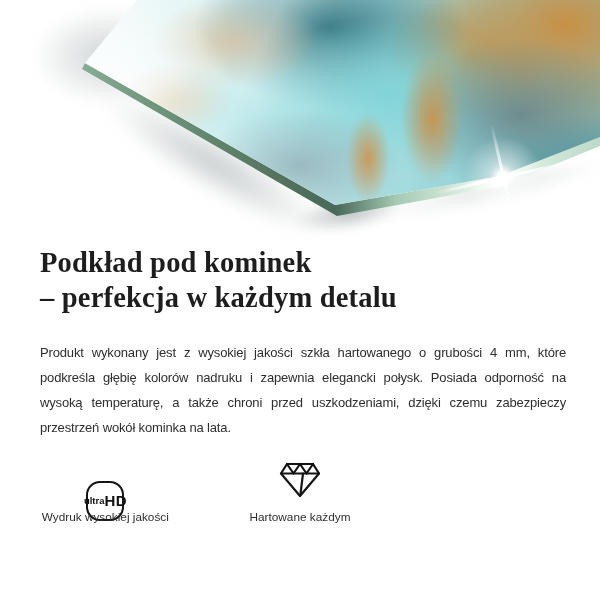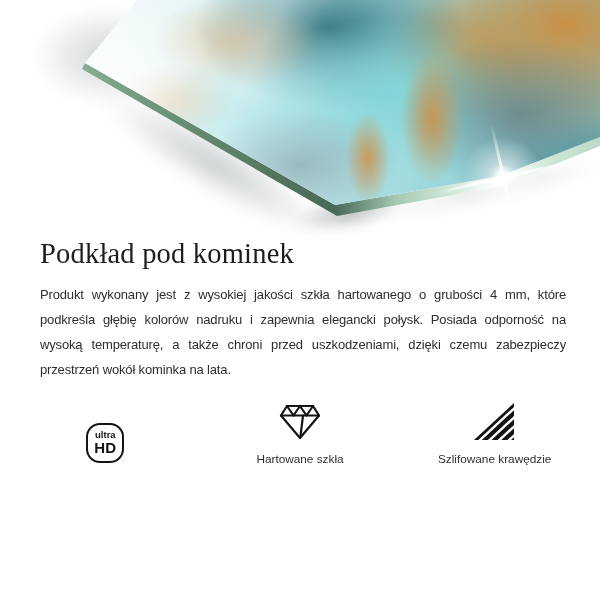--- a/index.html
+++ b/index.html
@@ -67,34 +67,34 @@
 
   .sparkle{position:absolute;left:433px;top:117px;width:140px;height:120px;transform:rotate(-13deg);
     background:radial-gradient(circle at 50% 50%,rgba(255,255,255,.98) 0 5px,rgba(255,255,255,.55) 13px,rgba(255,255,255,0) 40px);}
   .sparkle::before{content:"";position:absolute;left:0;right:0;top:50%;height:3px;margin-top:-1.5px;
     background:linear-gradient(90deg,rgba(255,255,255,0),rgba(255,255,255,.9) 30%,#fff 50%,rgba(255,255,255,.9) 70%,rgba(255,255,255,0));}
   .sparkle::after{content:"";position:absolute;top:6px;bottom:6px;left:50%;width:3px;margin-left:-1.5px;
     background:linear-gradient(180deg,rgba(255,255,255,0),#fff 50%,rgba(255,255,255,0));}
 
   
   .content{position:absolute;top:230px;left:40px;right:34px;}
-  h1{margin:6px 0 0;font-family:"Liberation Serif",serif;font-weight:400;
+  h1{margin:15px 0 0;font-family:"Liberation Serif",serif;font-weight:700;
      font-size:28.5px;line-height:35px;color:#1d1d1d;letter-spacing:.2px;}
-  .desc{margin:11px 0 0;font-size:13px;line-height:25px;color:#2e2e2e;
+  .desc{margin:25px 0 0;font-size:13px;line-height:25px;color:#2e2e2e;
      text-align:justify;letter-spacing:-.15px;}
 
   
   .features{margin:16px -26px 0 -32px;display:grid;
      grid-template-columns:repeat(3,1fr);row-gap:16px;}
   .feature{display:flex;flex-direction:column;align-items:center;}
   .icon-slot{height:46px;display:flex;align-items:center;justify-content:center;}
   .feature-label{margin-top:8px;font-size:11.8px;line-height:14px;color:#2f2f2f;text-align:center;}
 
   .hd-box{width:34px;height:36px;border:2.5px solid #141414;border-radius:14px;
-     display:flex;flex-direction:column;align-items:center;justify-content:center;
+     display:flex;align-items:center;justify-content:center;
      color:#121212;font-weight:700;margin-top:43px;}
   .hd-top{font-size:9.5px;line-height:10px;}
   .hd-bottom{font-size:15px;line-height:15px;letter-spacing:.3px;}
 
   svg{display:block;}
 </style>
 </head>
 <body>
 
 <div class="hero">
@@ -103,66 +103,48 @@
   <div class="shadow shadow-c"></div>
   <div class="shadow shadow-d"></div>
   <div class="glass-edge"></div>
   <div class="glass-face"></div>
   <div class="glass-sheen"></div>
   <div class="sparkle"></div>
 </div>
 
 <div class="content">
   <h1><span>Podkład pod kominek</span><br>
-    </h1>
+    <span>– perfekcja w każdym detalu</span></h1>
 
   <p class="desc">Produkt wykonany jest z wysokiej jakości szkła hartowanego o grubości 4 mm, które podkreśla głębię kolorów nadruku i zapewnia elegancki połysk. Posiada odporność na wysoką temperaturę, a także chroni przed uszkodzeniami, dzięki czemu zabezpieczy przestrzeń wokół kominka na lata.</p>
 
   <div class="features">
 
 
     <div class="feature">
       <div class="icon-slot">
         <div class="hd-box">
           <span class="hd-top">ultra</span>
           <span class="hd-bottom">HD</span>
         </div>
       </div>
+      <div class="feature-label">Wydruk wysokiej jakości</div>
     </div>
 
 
     <div class="feature">
       <div class="icon-slot">
         <svg width="46" height="42" viewBox="0 0 46 42">
           <g fill="none" stroke="#141414" stroke-width="2.2" stroke-linejoin="round" stroke-linecap="round">
             <path d="M10 6 H36 L42 15.5 L23 38 L4 15.5 Z"></path>
             <path d="M4 15.5 H42"></path>
             <path d="M10 6 L16.5 15.5 L23 6 L29.5 15.5 L36 6"></path>
             <path d="M26 15.5 L23.5 36"></path>
           </g>
         </svg>
       </div>
-      <div class="feature-label">Hartowane szkła</div>
+      <div class="feature-label">Hartowane każdym</div>
     </div>
 
-    <div class="feature">
-      <div class="icon-slot">
-        <svg width="44" height="40" viewBox="0 0 44 40">
-          <defs>
-              <clipPath id="tri">
-                <path d="M1 39 L41 2 L41 39 Z"></path>
-              </clipPath>
-            </defs>
-          <g clip-path="url(#tri)" stroke="#141414" stroke-width="4.2">
-            <line x1="-4" y1="44.7" x2="46" y2="-1.6"></line>
-            <line x1="-4" y1="53.7" x2="46" y2="7.4"></line>
-            <line x1="-4" y1="62.7" x2="46" y2="16.4"></line>
-            <line x1="-4" y1="71.7" x2="46" y2="25.4"></line>
-            <line x1="-4" y1="80.7" x2="46" y2="34.4"></line>
-          </g>
-        </svg>
-      </div>
-      <div class="feature-label">Szlifowane krawędzie</div>
-    </div>
 
 
   </div>
 </div>
 
 </body></html>

